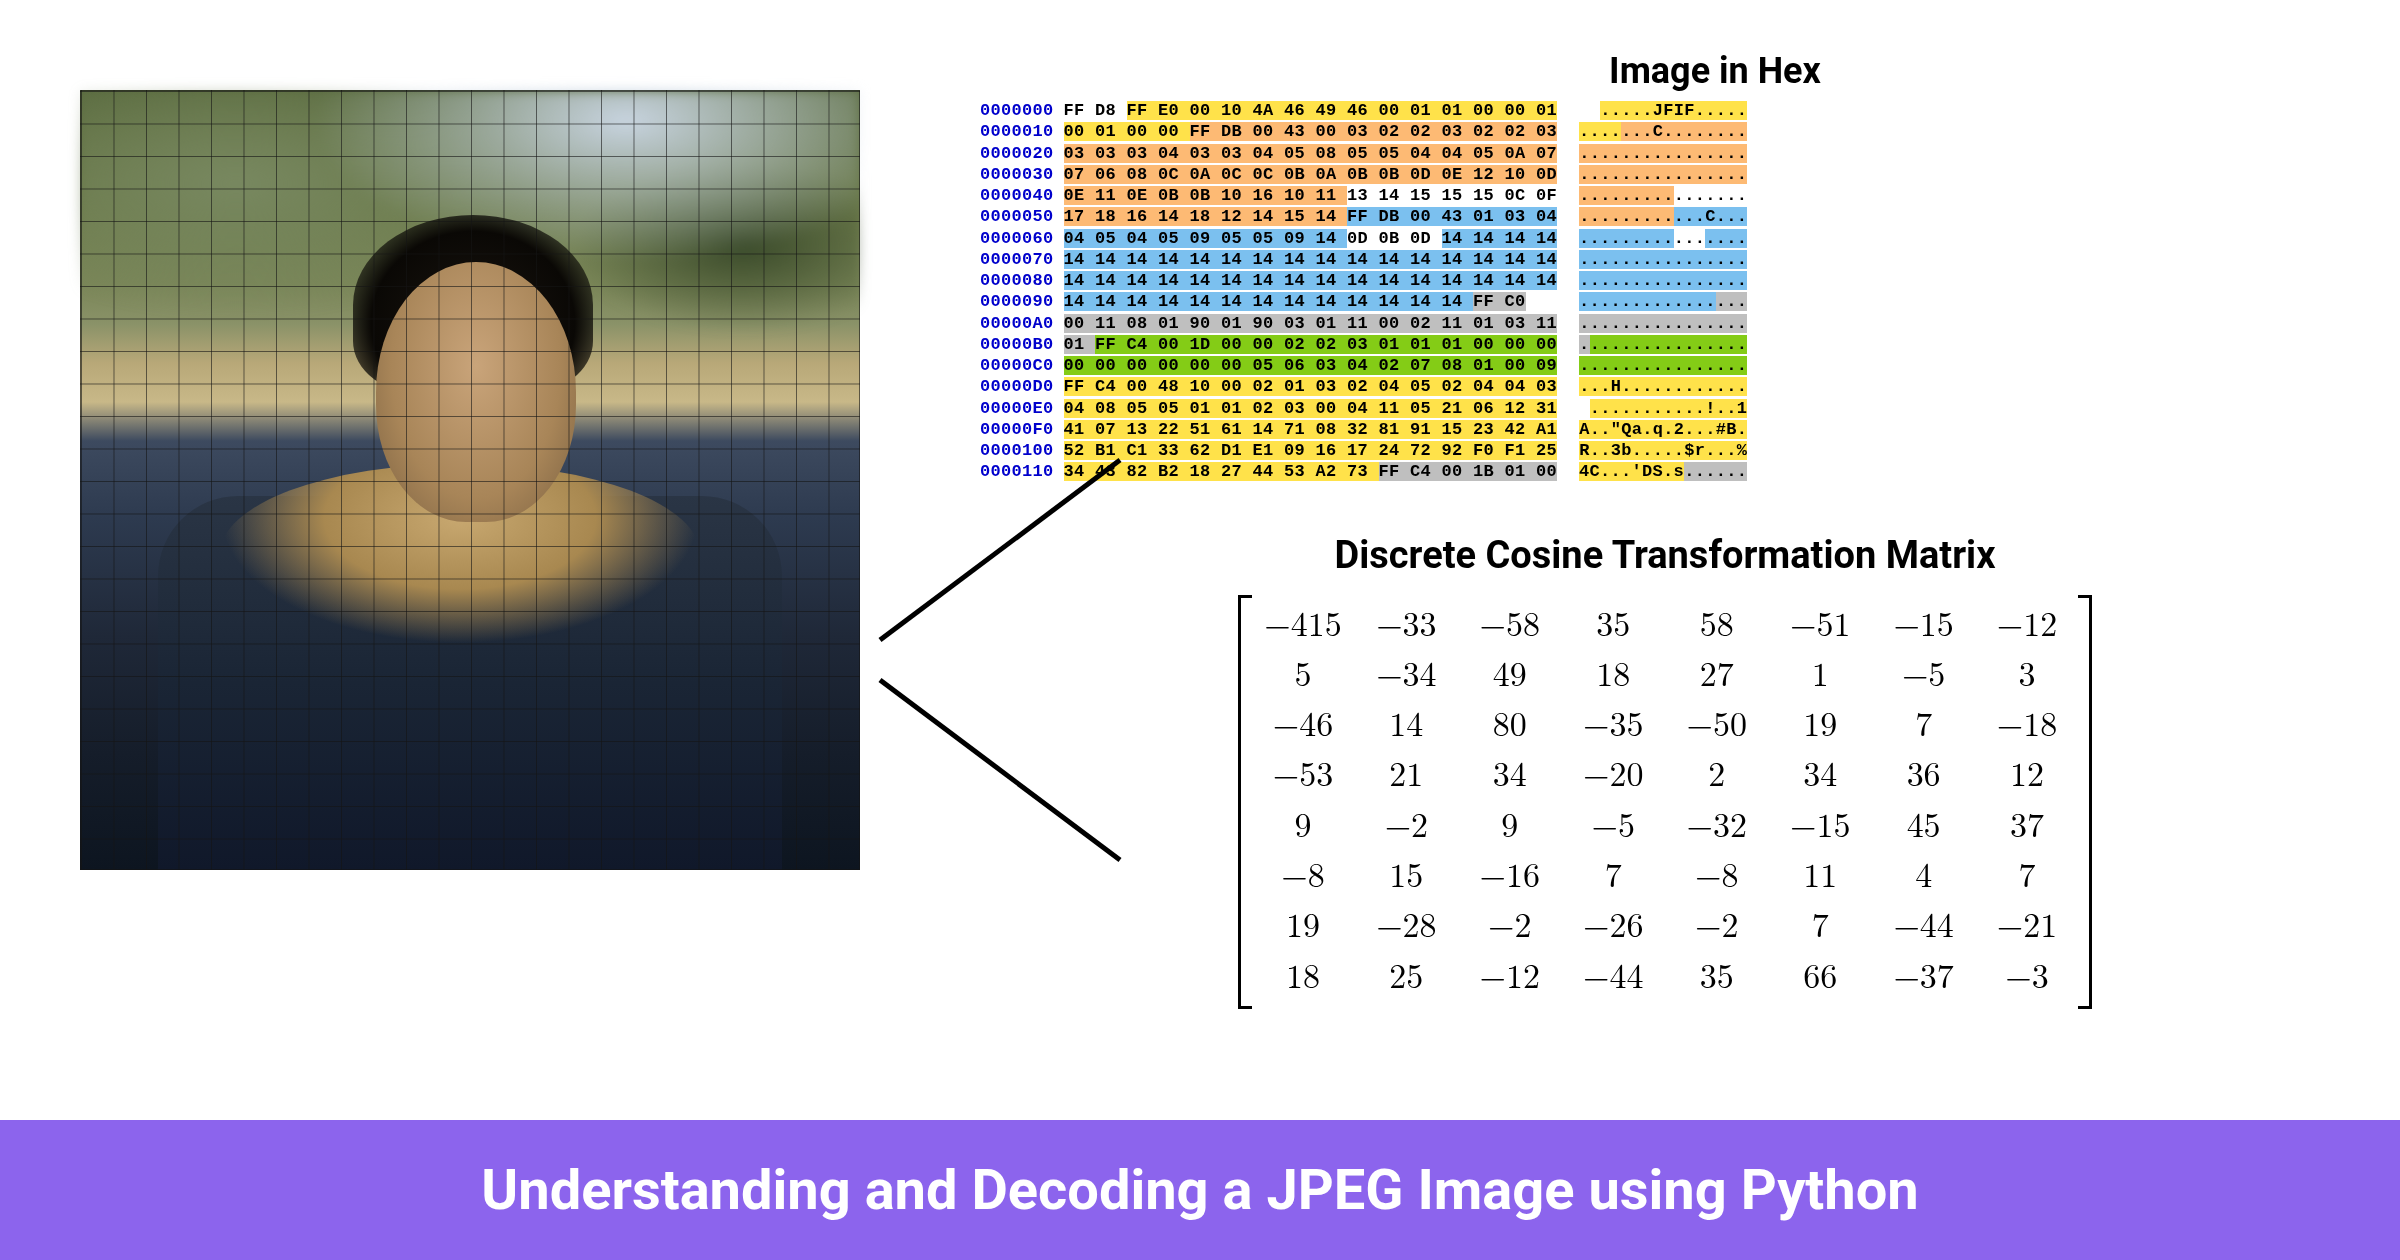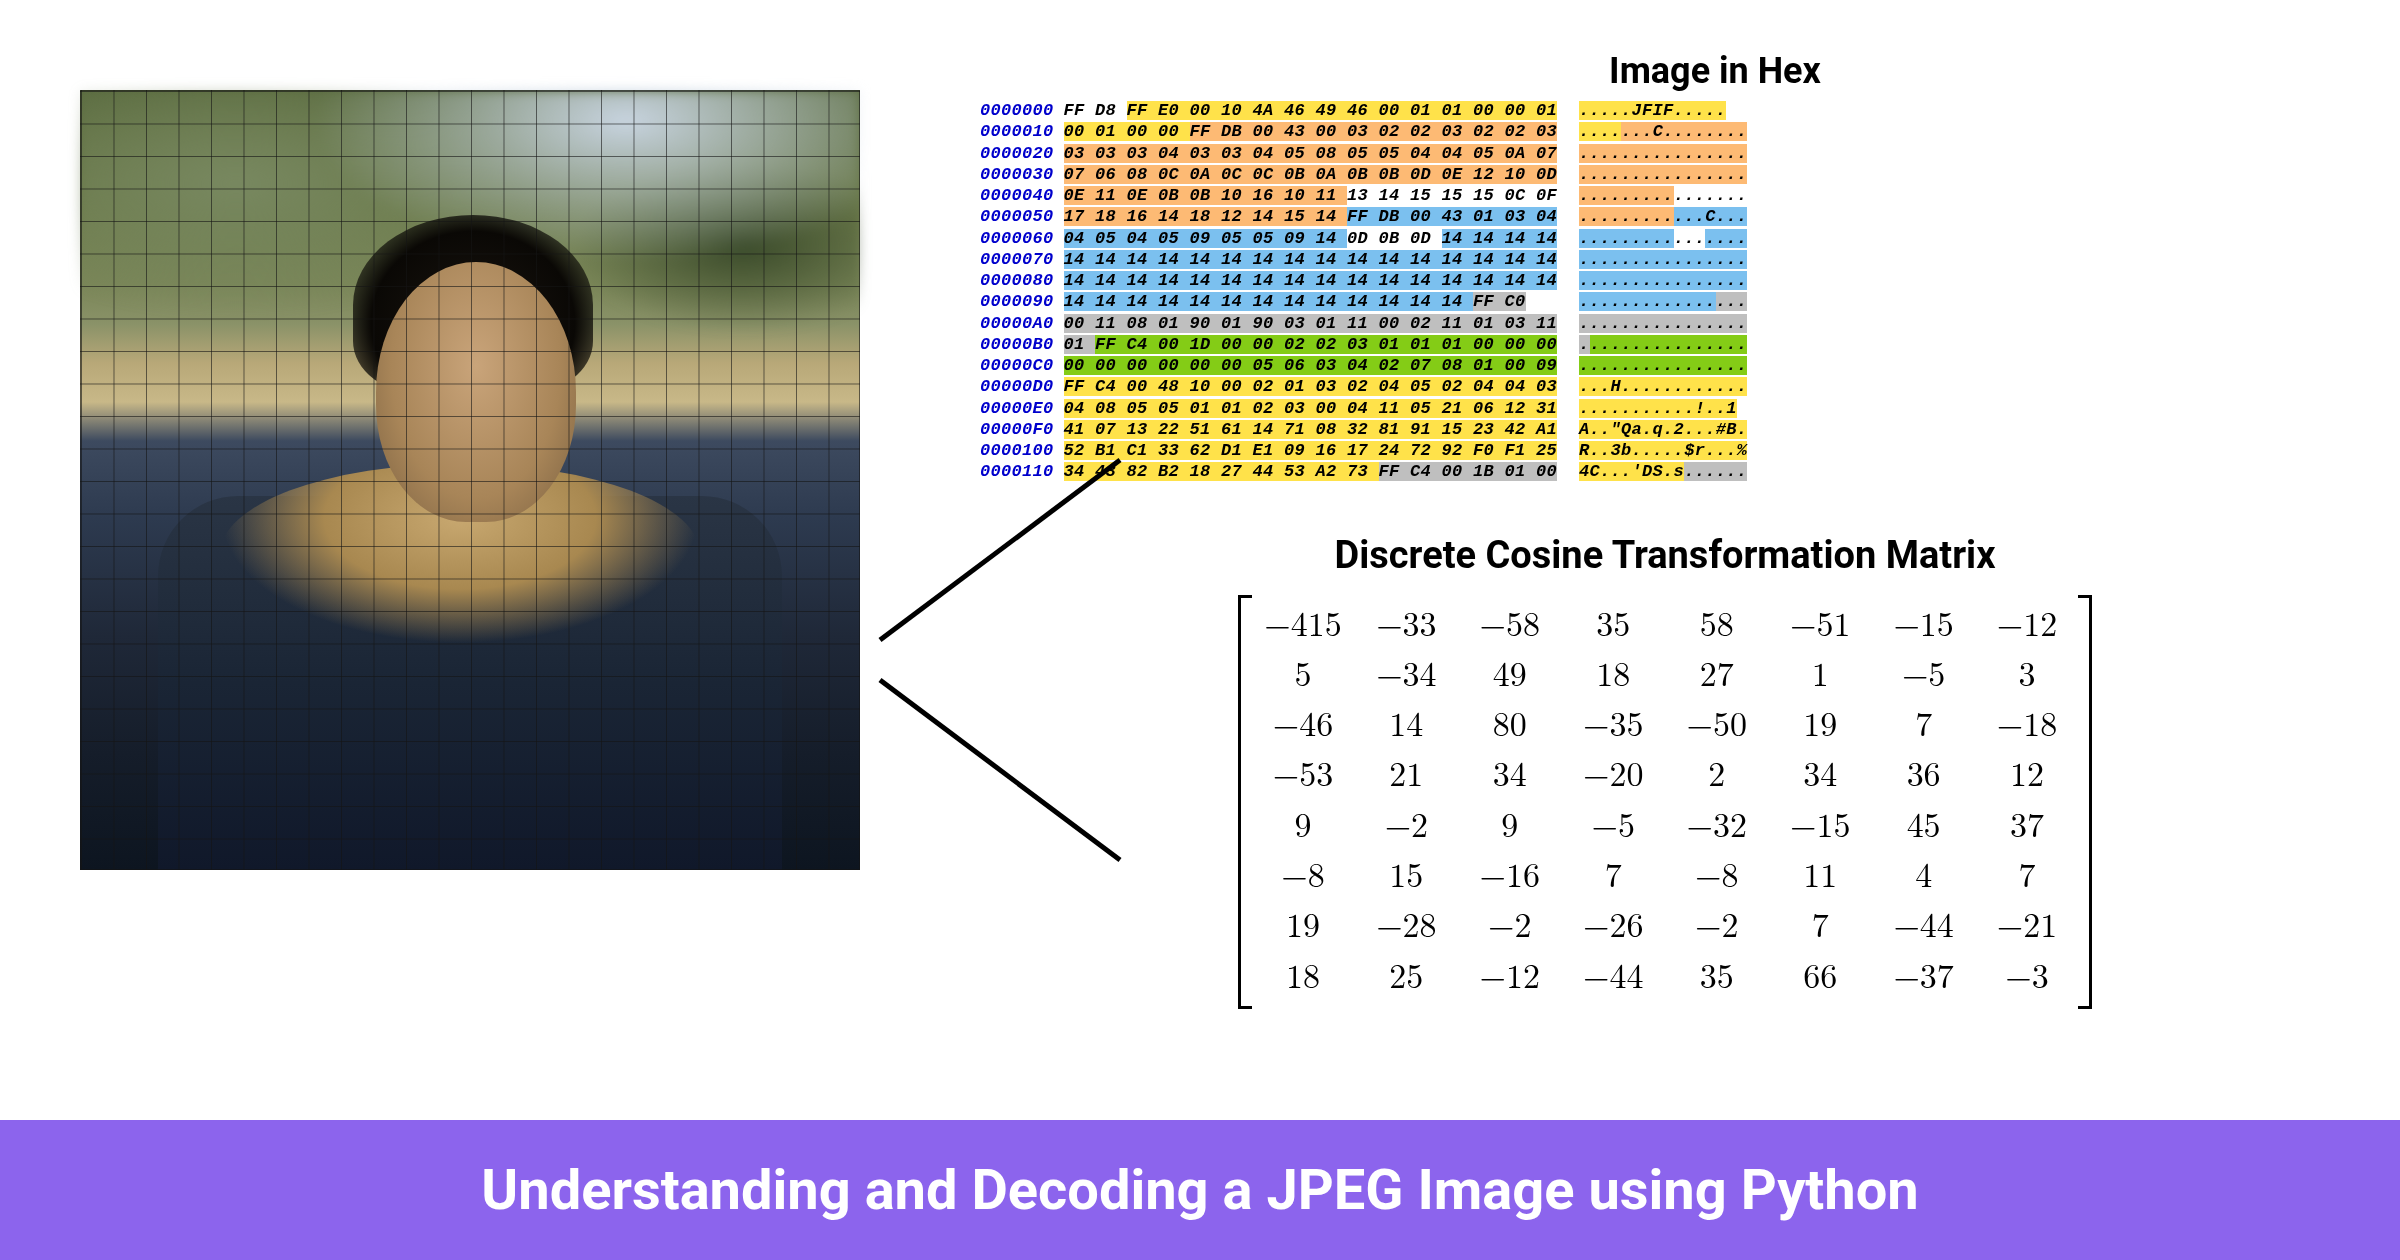--- a/index.html
+++ b/index.html
@@ -102,30 +102,29 @@
     color: #000;
     padding-left: 130px;
   }
   .hex-dump {
     display: flex;
     font-family: "Courier New", monospace;
     font-size: 17px;
     font-weight: bold;
     line-height: 1.25;
     letter-spacing: 0.3px;
-    font-style: italic;
   }
   .hex-addr-col {
     color: #0000cc;
     padding-right: 10px;
   }
   .hex-addr-col div { white-space: pre; }
   .hex-bytes-col { }
   .hex-bytes-col div { white-space: pre; }
-  .hex-ascii-col { padding-left: 22px; }
+  .hex-ascii-col { padding-left: 22px; text-align: right; }
   .hex-ascii-col div { white-space: pre; }
   .c-none { background: transparent; }
   .c-yel  { background: #ffe24a; }
   .c-red  { background: #fdba74; }
   .c-blue { background: #7bc0ef; }
   .c-gray { background: #bfbfbf; }
   .c-teal { background: #84cc16; }
 
   .dct-section {
     margin-top: 50px;

